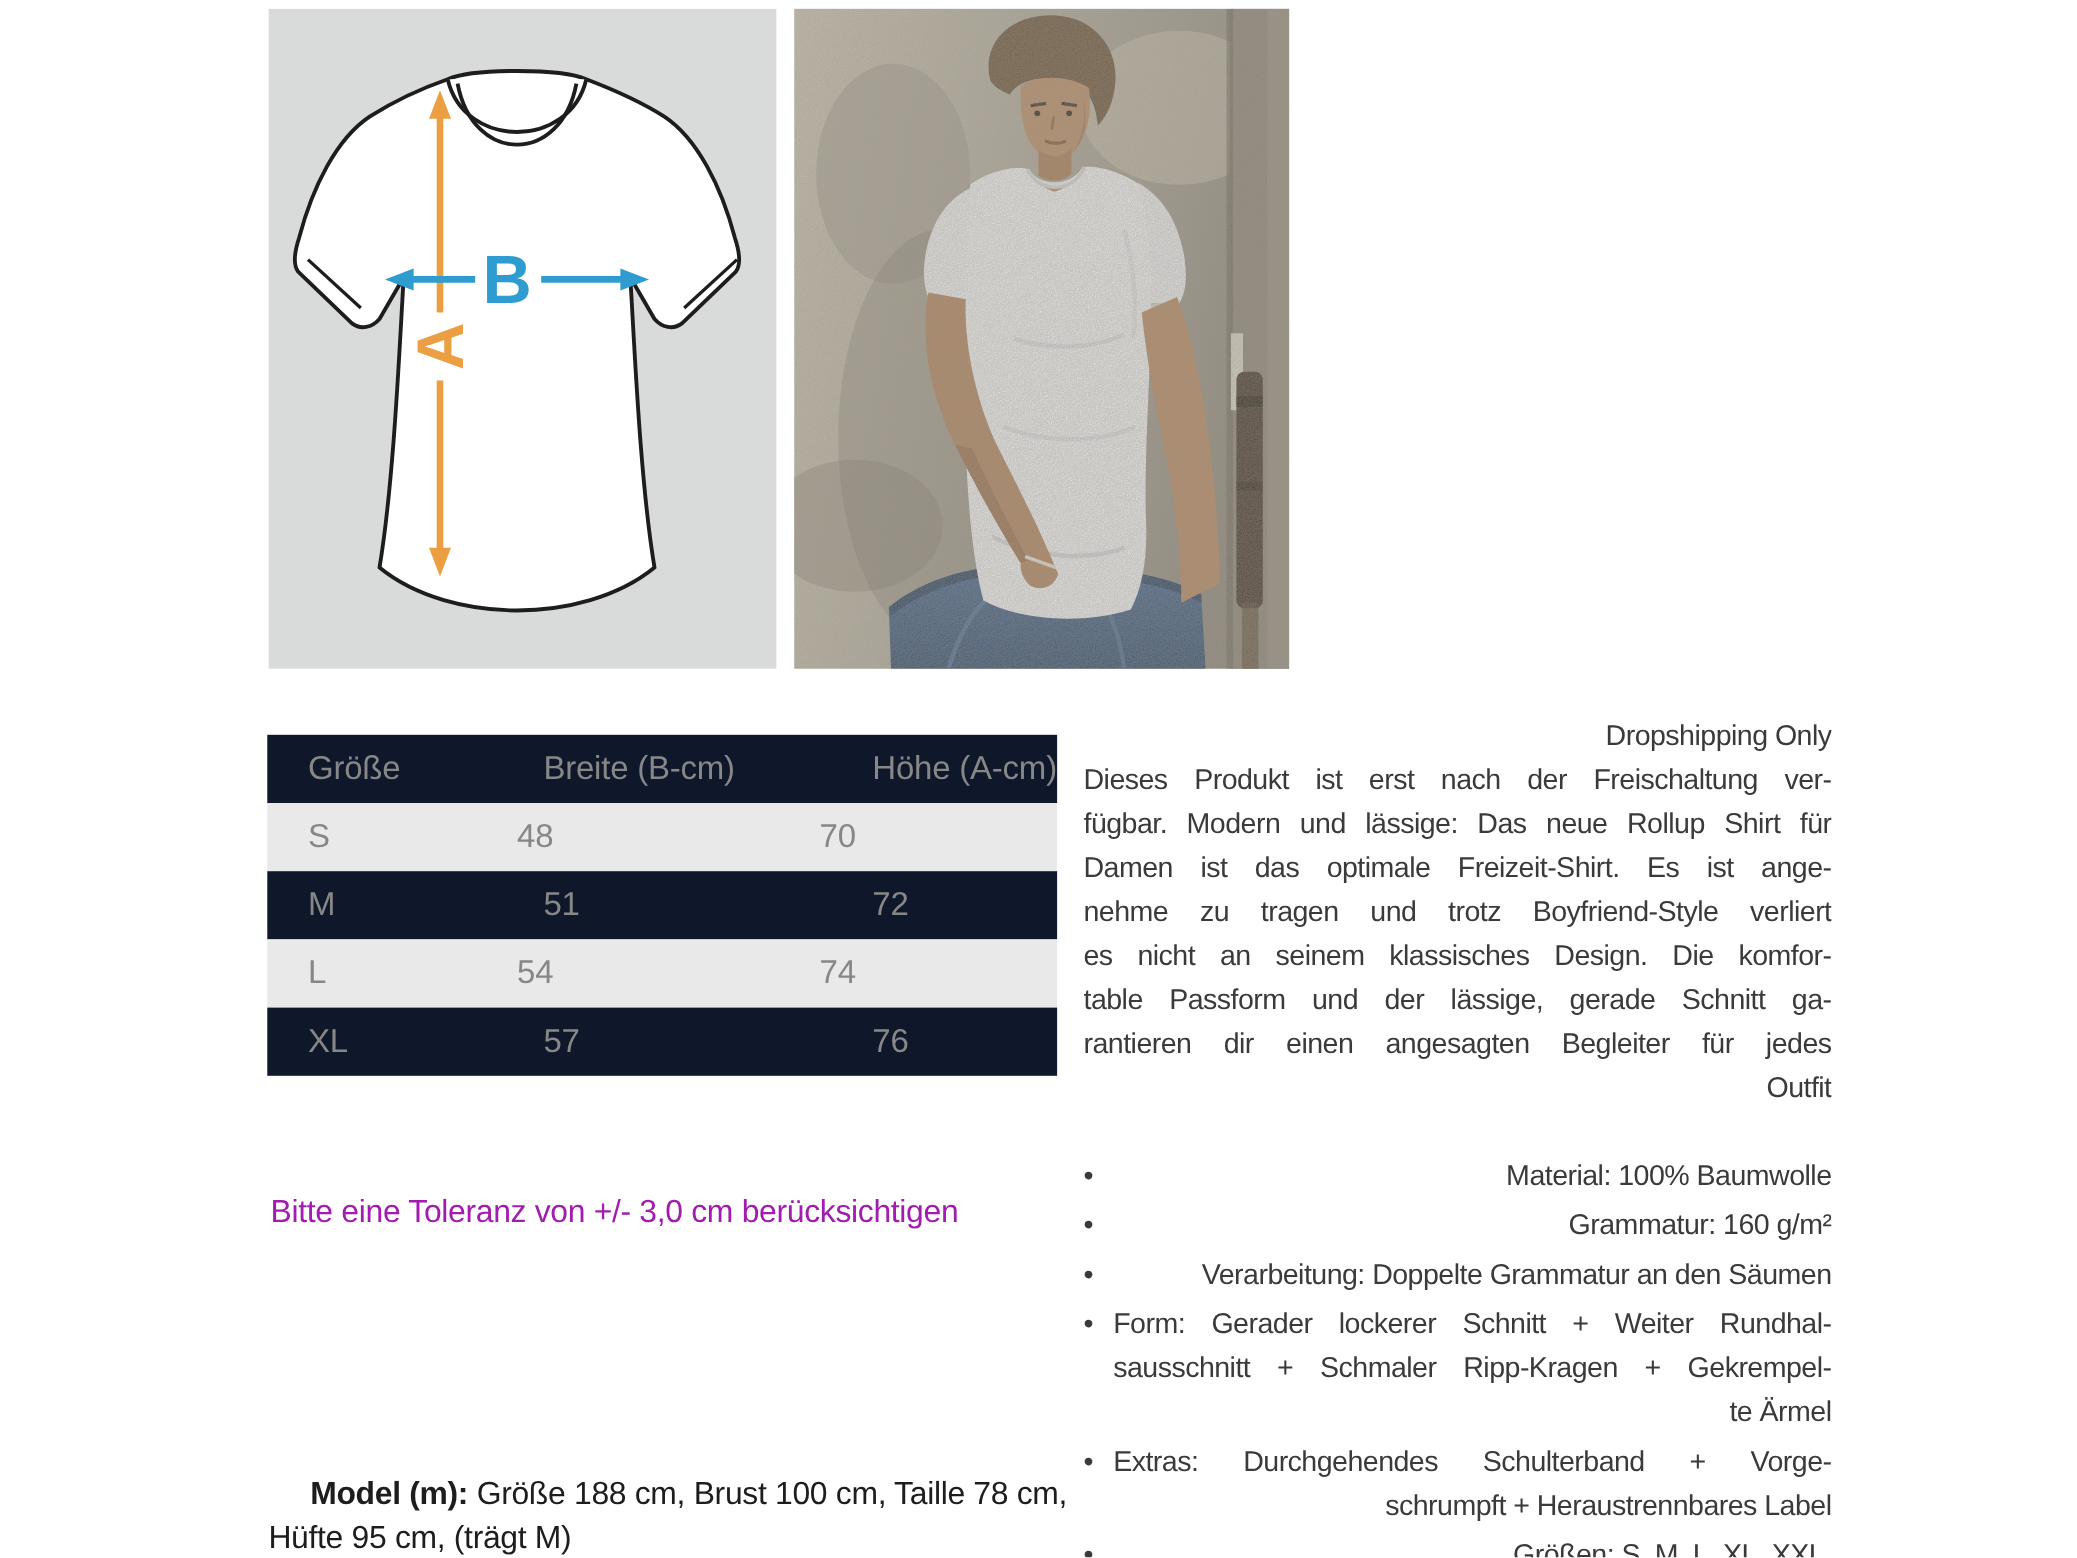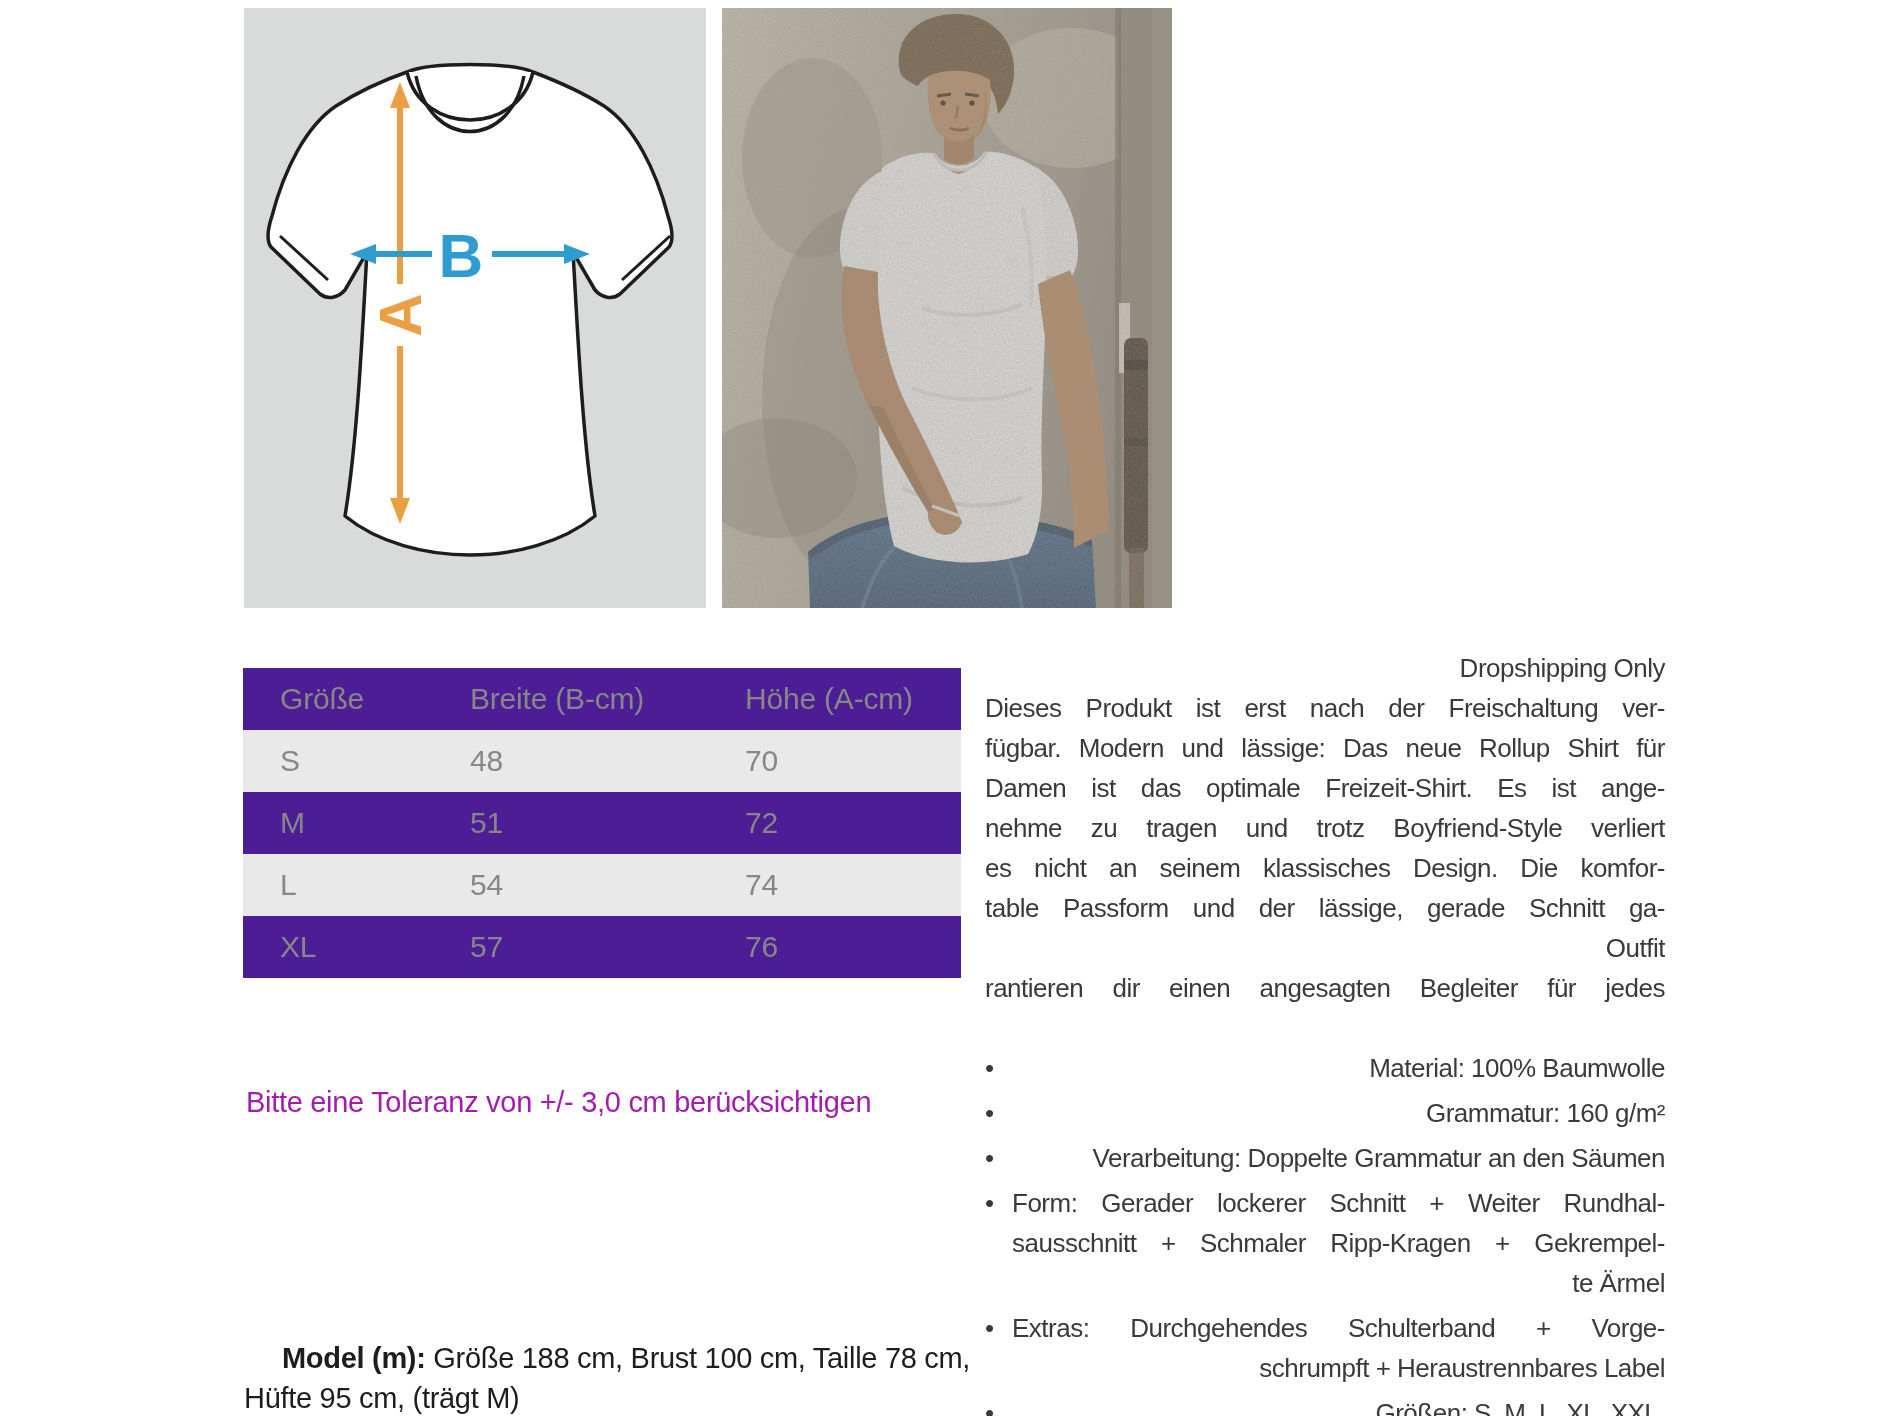--- a/index.html
+++ b/index.html
@@ -10,21 +10,21 @@
 
   
   .diagram-box { position:absolute; left:244px; top:8px; width:462px; height:600px; }
   .photo-box   { position:absolute; left:722px; top:8px; width:450px; height:600px; }
   .diagram-box svg, .photo-box svg { display:block; width:100%; height:100%; }
 
   
   .size-table { position:absolute; left:243px; top:668px; width:718px; }
   .trow { display:grid; grid-template-columns:190px 275px 253px; height:62px; align-items:center; }
   .trow > div { padding-left:37px; font-size:30px; color:#878787; letter-spacing:-0.2px; }
-  .row-a { background:#4c1d95; }
+  .row-a { background:#0f172a;gap:24px; }
   .row-b { background:#e9e9e9; }
 
   .tolerance {
     position:absolute; left:246px; top:1086px; width:760px;
     font-size:29px; color:#a21caf; letter-spacing:-0.3px;
   }
 
   .model-info {
     position:absolute; left:244px; top:1338px; width:800px;
     font-size:29px; color:#1d1d1d; line-height:40px; letter-spacing:-0.3px;
@@ -204,22 +204,22 @@
   </div>
 
   <div class="desc">
     <div class="line">Dropshipping Only</div>
     <div class="line j">Dieses Produkt ist erst nach der Freischaltung ver-</div>
     <div class="line j">fügbar. Modern und lässige: Das neue Rollup Shirt für</div>
     <div class="line j">Damen ist das optimale Freizeit-Shirt. Es ist ange-</div>
     <div class="line j">nehme zu tragen und trotz Boyfriend-Style verliert</div>
     <div class="line j">es nicht an seinem klassisches Design. Die komfor-</div>
     <div class="line j">table Passform und der lässige, gerade Schnitt ga-</div>
+    <div class="line j">rantieren dir einen angesagten Begleiter für jedes</div>
     <div class="line">Outfit</div>
-    <div class="line j">rantieren dir einen angesagten Begleiter für jedes</div>
 
     <div class="bullets">
       <div class="bullet-item">
         <span class="bullet-marker">•</span>
         <div class="bullet-content">
           <div class="line">Material: 100% Baumwolle</div>
         </div>
       </div>
       <div class="bullet-item">
         <span class="bullet-marker">•</span>

